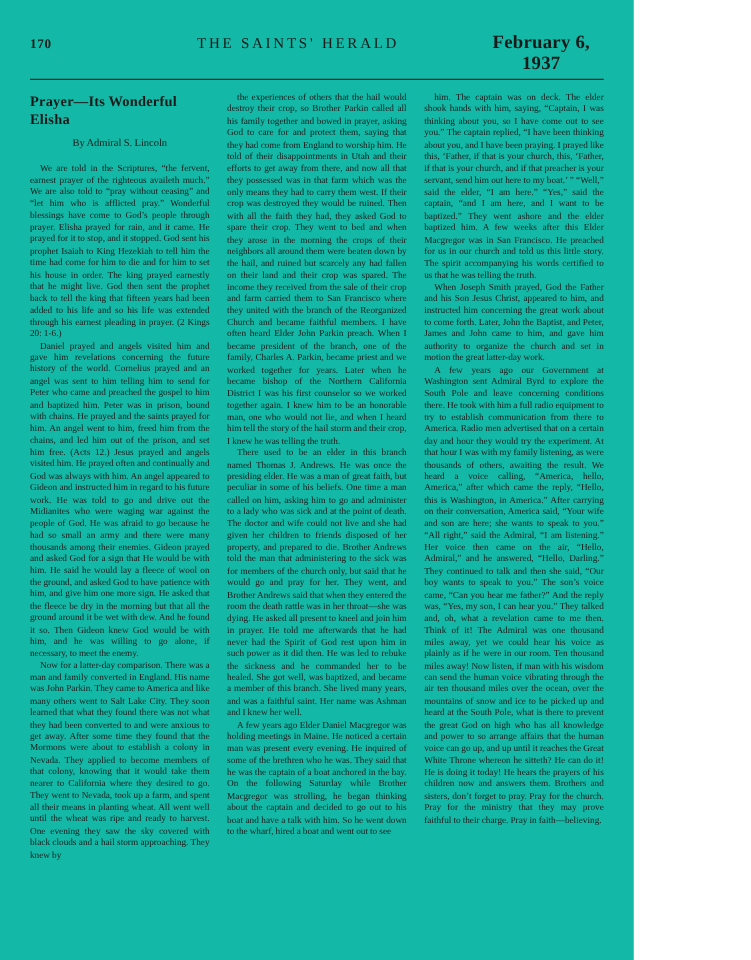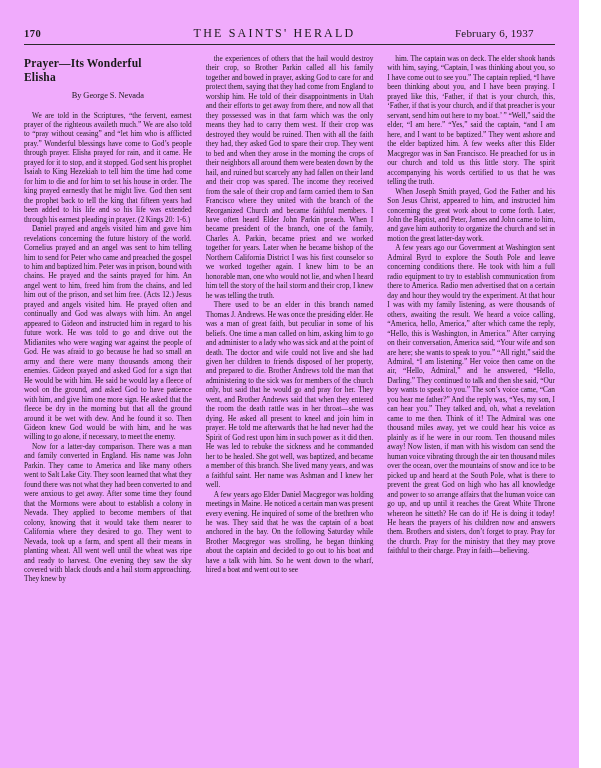--- a/index.html
+++ b/index.html
@@ -9,25 +9,25 @@
   }
   body {
     width: 601px;
     height: 768px;
     font-family: "Liberation Serif", serif;
     color: #1a1a1a;
     overflow: hidden;
   }
   .page {
     position: relative;
-    width: 579px;
+    width: 507px;
     height: 768px;
     box-sizing: border-box;
     padding: 26px 24px 14px 24px;
-    background: #f0abfc;
+    background: #14b8a6;
   }
   .masthead {
     display: flex;
     align-items: baseline;
     justify-content: space-between;
     font-size: 10.5px;
     letter-spacing: 0.3px;
     margin-bottom: 2px;
   }
   .masthead .pageno {
@@ -38,23 +38,23 @@
   }
   .masthead .title {
     flex: 1;
     text-align: center;
     font-weight: normal;
     font-size: 12px;
     letter-spacing: 2.2px;
   }
   .masthead .date {
     width: 100px;
-    text-align: left;
-    font-weight: normal;
-    font-size: 11px;
+    text-align: center;
+    font-weight: bold;
+    font-size: 15px;
     letter-spacing: 0.2px;
   }
   .rule {
     border-bottom: 1px solid #2a2a2a;
     margin: 3px 0 9px 0;
   }
   .columns {
     display: flex;
     gap: 14px;
     height: 690px;
@@ -102,21 +102,21 @@
   </div>
   <div class="rule"></div>
 
   <div class="columns">
 
     <div class="col">
       <div class="article-title">
         <div>Prayer—Its Wonderful</div>
         <div>Elisha</div>
       </div>
-      <div class="article-byline">By George S. Nevada</div>
+      <div class="article-byline">By Admiral S. Lincoln</div>
       <p class="first">We are told in the Scriptures, “the fervent, earnest prayer of the righteous availeth much.” We are also told to “pray without ceasing” and “let him who is afflicted pray.” Wonderful blessings have come to God’s people through prayer. Elisha prayed for rain, and it came. He prayed for it to stop, and it stopped. God sent his prophet Isaiah to King Hezekiah to tell him the time had come for him to die and for him to set his house in order. The king prayed earnestly that he might live. God then sent the prophet back to tell the king that fifteen years had been added to his life and so his life was extended through his earnest pleading in prayer. (2 Kings 20: 1-6.)</p>
       <p>Daniel prayed and angels visited him and gave him revelations concerning the future history of the world. Cornelius prayed and an angel was sent to him telling him to send for Peter who came and preached the gospel to him and baptized him. Peter was in prison, bound with chains. He prayed and the saints prayed for him. An angel went to him, freed him from the chains, and led him out of the prison, and set him free. (Acts 12.) Jesus prayed and angels visited him. He prayed often and continually and God was always with him. An angel appeared to Gideon and instructed him in regard to his future work. He was told to go and drive out the Midianites who were waging war against the people of God. He was afraid to go because he had so small an army and there were many thousands among their enemies. Gideon prayed and asked God for a sign that He would be with him. He said he would lay a fleece of wool on the ground, and asked God to have patience with him, and give him one more sign. He asked that the fleece be dry in the morning but that all the ground around it be wet with dew. And he found it so. Then Gideon knew God would be with him, and he was willing to go alone, if necessary, to meet the enemy.</p>
       <p>Now for a latter-day comparison. There was a man and family converted in England. His name was John Parkin. They came to America and like many others went to Salt Lake City. They soon learned that what they found there was not what they had been converted to and were anxious to get away. After some time they found that the Mormons were about to establish a colony in Nevada. They applied to become members of that colony, knowing that it would take them nearer to California where they desired to go. They went to Nevada, took up a farm, and spent all their means in planting wheat. All went well until the wheat was ripe and ready to harvest. One evening they saw the sky covered with black clouds and a hail storm approaching. They knew by</p>
     </div>
 
     <div class="col">
       <p class="first">the experiences of others that the hail would destroy their crop, so Brother Parkin called all his family together and bowed in prayer, asking God to care for and protect them, saying that they had come from England to worship him. He told of their disappointments in Utah and their efforts to get away from there, and now all that they possessed was in that farm which was the only means they had to carry them west. If their crop was destroyed they would be ruined. Then with all the faith they had, they asked God to spare their crop. They went to bed and when they arose in the morning the crops of their neighbors all around them were beaten down by the hail, and ruined but scarcely any had fallen on their land and their crop was spared. The income they received from the sale of their crop and farm carried them to San Francisco where they united with the branch of the Reorganized Church and became faithful members. I have often heard Elder John Parkin preach. When I became president of the branch, one of the family, Charles A. Parkin, became priest and we worked together for years. Later when he became bishop of the Northern California District I was his first counselor so we worked together again. I knew him to be an honorable man, one who would not lie, and when I heard him tell the story of the hail storm and their crop, I knew he was telling the truth.</p>
       <p>There used to be an elder in this branch named Thomas J. Andrews. He was once the presiding elder. He was a man of great faith, but peculiar in some of his beliefs. One time a man called on him, asking him to go and administer to a lady who was sick and at the point of death. The doctor and wife could not live and she had given her children to friends disposed of her property, and prepared to die. Brother Andrews told the man that administering to the sick was for members of the church only, but said that he would go and pray for her. They went, and Brother Andrews said that when they entered the room the death rattle was in her throat—she was dying. He asked all present to kneel and join him in prayer. He told me afterwards that he had never had the Spirit of God rest upon him in such power as it did then. He was led to rebuke the sickness and he commanded her to be healed. She got well, was baptized, and became a member of this branch. She lived many years, and was a faithful saint. Her name was Ashman and I knew her well.</p>
       <p>A few years ago Elder Daniel Macgregor was holding meetings in Maine. He noticed a certain man was present every evening. He inquired of some of the brethren who he was. They said that he was the captain of a boat anchored in the bay. On the following Saturday while Brother Macgregor was strolling, he began thinking about the captain and decided to go out to his boat and have a talk with him. So he went down to the wharf, hired a boat and went out to see</p>
     </div>

